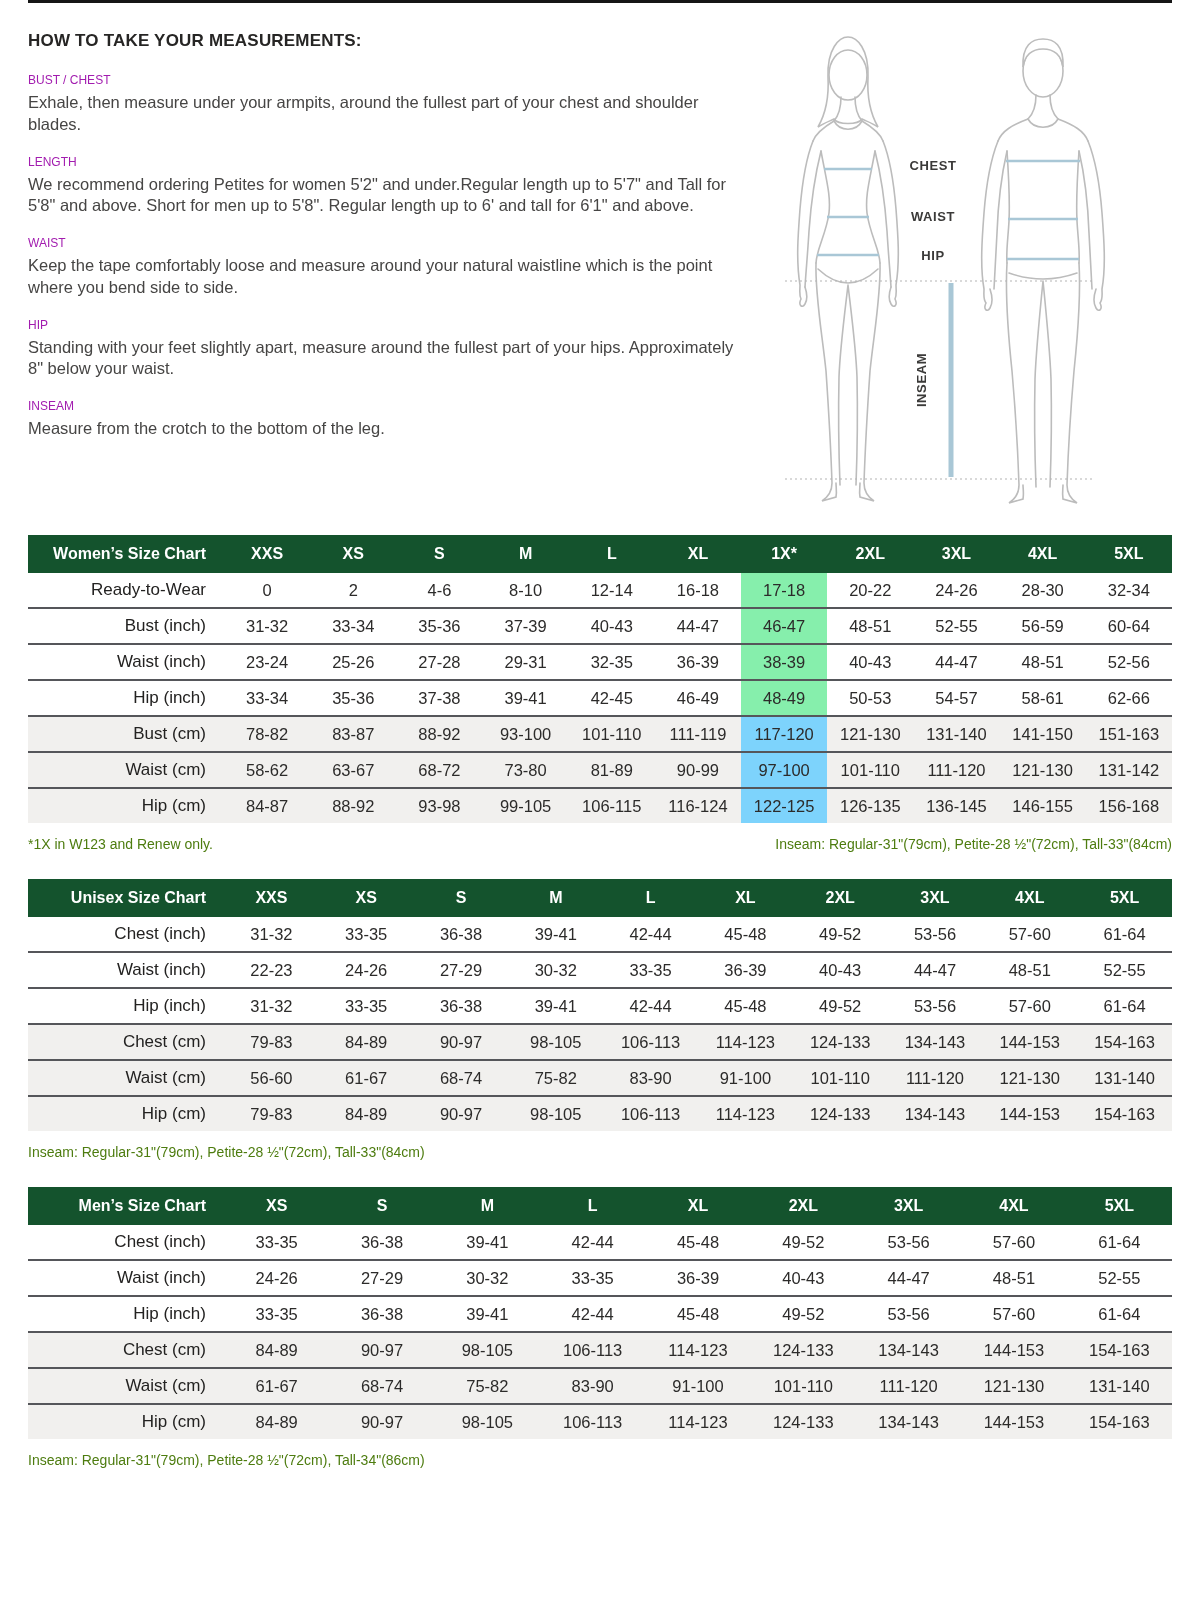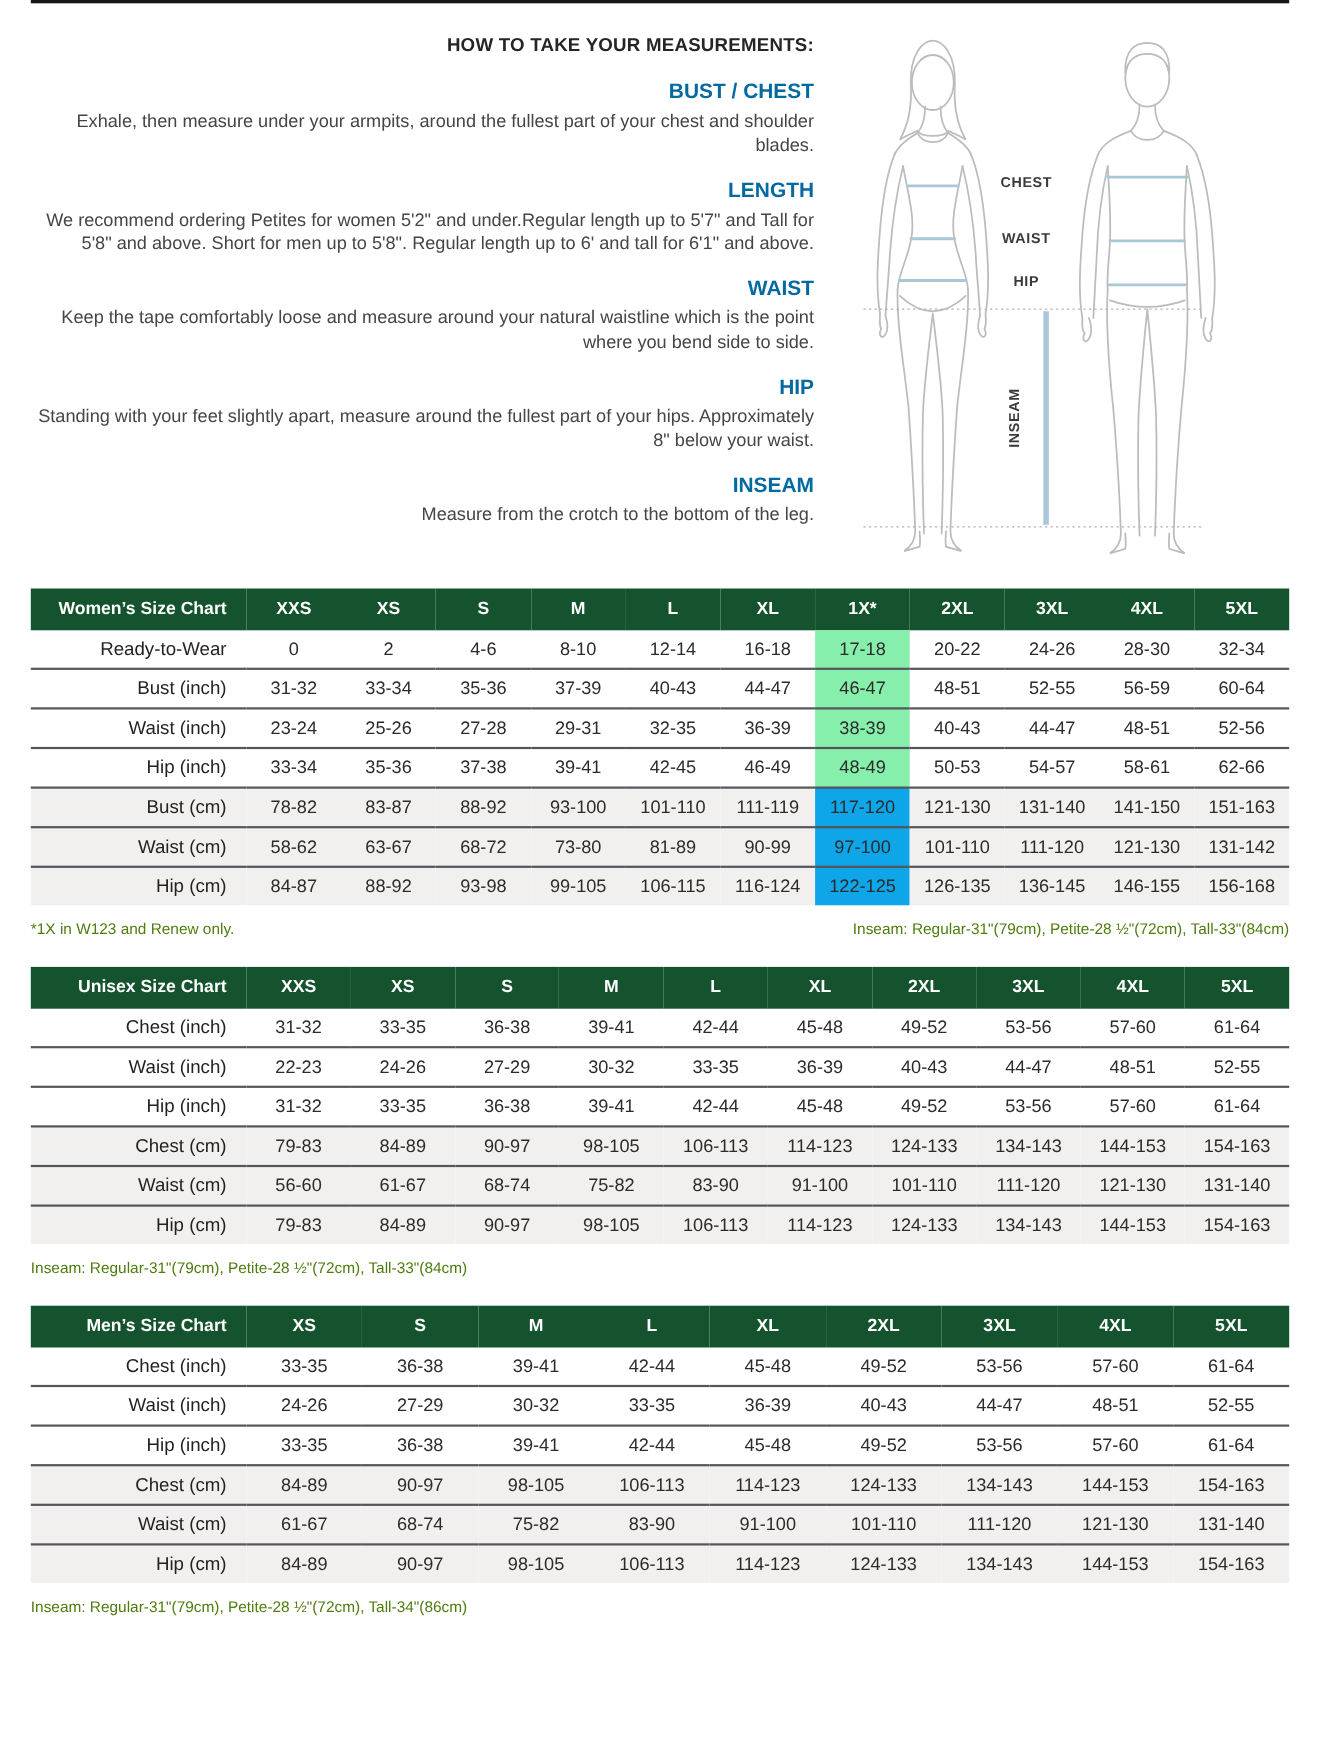--- a/index.html
+++ b/index.html
@@ -10,27 +10,27 @@
   }
   
   .page h1 {
     font-size:48px; font-weight:800; color:#1d1c1b;
     letter-spacing:-0.5px; margin:24px 0 16px;
   }
   .title-rule { border:none; border-top:3px solid #161616; margin:0 0 28px; }
 
   
   .content-row { display:flex; align-items:flex-start; }
-  .measure-text { width:712px; flex:0 0 auto;text-align:right; }
+  .measure-text { width:712px; flex:0 0 auto; }
   .howto-heading {
     font-size:17px; font-weight:700; color:#262524;
     letter-spacing:0.2px; margin:0 0 22px;
   }
   .section-heading {
-    font-size:19px; font-weight:700; color:#0369a1; margin:19px 0 5px;
+    font-size:12px; font-weight:400; color:#a21caf; margin:19px 0 5px;
   }
   .section-body {
     font-size:16.5px; line-height:1.32; color:#464544; margin:0;
   }
   .figure-wrap { flex:1; display:flex; justify-content:center; padding-top:2px; }
 
   
   .tables { margin-top:16px; }
   .size-table { width:100%; border-collapse:collapse; table-layout:fixed; }
   .size-table thead th {
@@ -42,21 +42,21 @@
     text-align:right; padding:7px 18px 7px 0; font-size:17px; font-weight:400; color:#232221;
   }
   .size-table tbody td {
     text-align:center; font-size:16.5px; color:#2c2b2a; padding:7px 0;
   }
   .size-table tbody tr + tr td,
   .size-table tbody tr + tr th { border-top:2px solid #55565a; }
   .size-table tbody tr.shaded td,
   .size-table tbody tr.shaded th { background:#f1f0ee; }
   .size-table tbody td.hl { background:#86efac; }
-  .size-table tbody tr.shaded td.hl { background:#0ea5e9; }
+  .size-table tbody tr.shaded td.hl { background:#7dd3fc; }
 
   .table-foot {
     display:flex; justify-content:space-between; gap:72px;
     font-size:14px; color:#4d7c0f; margin:13px 0 27px;
   }
   .table-foot .fn-label { font-weight:400; }
   .fig-label { font-family:"Liberation Sans", sans-serif; font-size:13px; font-weight:700; fill:#3b3a39; letter-spacing:0.6px; }
 </style>
 </head>
 <body>

